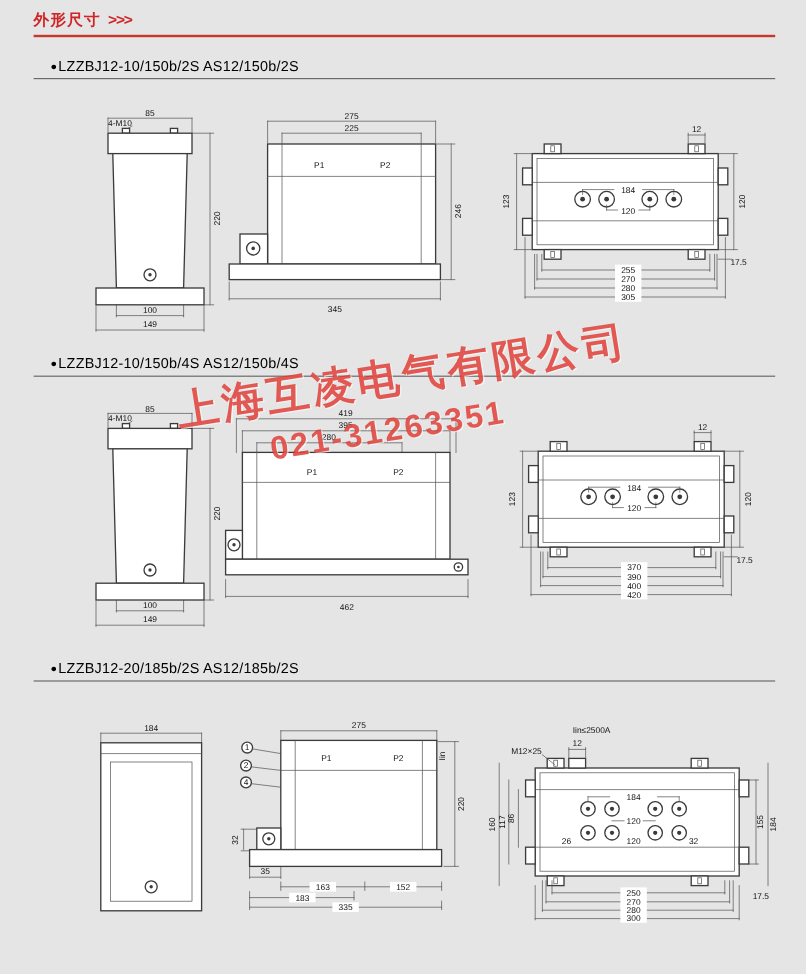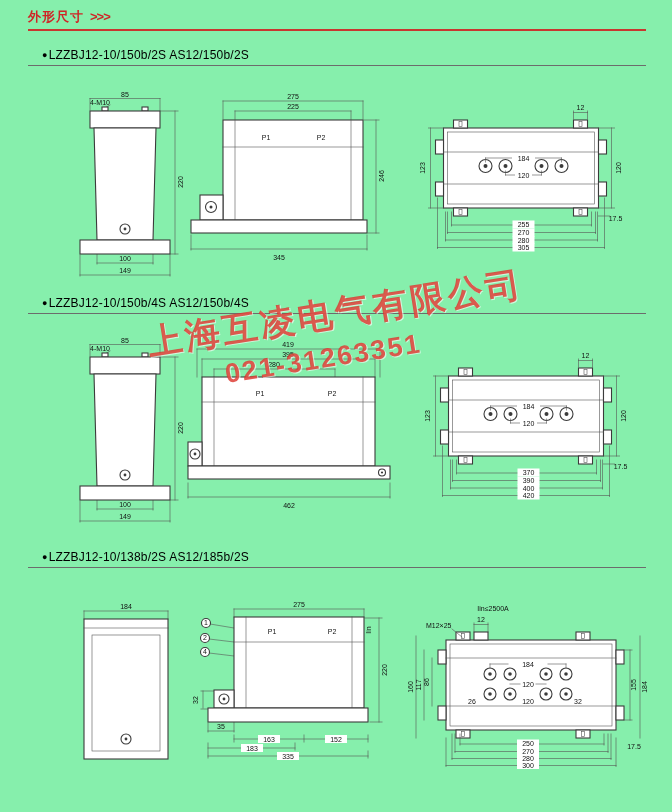--- a/index.html
+++ b/index.html
@@ -1,18 +1,18 @@
 <!DOCTYPE html>
 <html><head>
 <meta charset="utf-8">
 <style>
   *{margin:0;padding:0;box-sizing:border-box}
   html,body{width:672px;height:812px}
   body{background:#fff;font-family:"Liberation Sans",sans-serif;position:relative;overflow:hidden}
-  .page{position:absolute;inset:0;background:#86efac}
+  .page{position:absolute;inset:0;background:#e5e5e5}
   .hdr{position:absolute;left:28px;top:8px;color:#cf2526;font-size:13px;font-weight:bold;letter-spacing:1px}
   .hdr .chev{margin-left:6px;letter-spacing:-1px}
   .hdr-rule{position:absolute;left:28px;top:29px;width:618px;height:2px;background:#c8372f}
   .sec-title{position:absolute;left:42px;font-size:12px;font-weight:normal;color:#000;letter-spacing:.2px;white-space:nowrap}
   .sec-title .blt{font-size:9px;vertical-align:1px;margin-right:1px}
   .rule{position:absolute;left:28px;width:618px;height:1px;background:#6c6c6c}
   .wm{position:absolute;left:148px;top:290px;transform:rotate(-9deg);color:rgba(221,55,46,.82);z-index:5;pointer-events:none;white-space:nowrap}
   .wm .l1{font-size:35px;font-weight:bold;letter-spacing:3px;text-shadow:1px 1px 0 rgba(255,255,255,.6)}
   .wm .l2{font-size:27px;font-weight:bold;margin:4px 0 0 72px;letter-spacing:2px;text-shadow:1px 1px 0 rgba(255,255,255,.6)}
   svg{position:absolute;overflow:visible}
@@ -312,21 +312,21 @@
     <rect class="wb" x="99" y="120.5" width="22" height="8"></rect>
       <text x="110" y="127.3">370</text>
     <rect class="wb" x="99" y="128.5" width="22" height="8"></rect>
       <text x="110" y="135">390</text>
     <rect class="wb" x="99" y="136" width="22" height="8"></rect>
       <text x="110" y="142.5">400</text>
     <rect class="wb" x="99" y="143.5" width="22" height="8"></rect>
       <text x="110" y="150">420</text>
   </svg>
 
-  <div class="sec-title" style="top:550px"><span class="blt">●</span><span>LZZBJ12-10/138b/2S AS12/185b/2S</span></div>
+  <div class="sec-title" style="top:550px"><span class="blt">●</span><span>LZZBJ12-20/185b/2S AS12/185b/2S</span></div>
   <div class="rule" style="top:567px"></div>
 
   <svg style="left:66px;top:602px;width:120px;height:165px" viewBox="0 0 120 165">
     <g class="tn">
       <line x1="18" y1="9" x2="102" y2="9"></line>
         <line x1="18" y1="9" x2="18" y2="17"></line>
         <line x1="102" y1="9" x2="102" y2="17"></line>
     </g>
     <g>
       <rect class="lnf" x="18" y="17" width="84" height="140"></rect>

